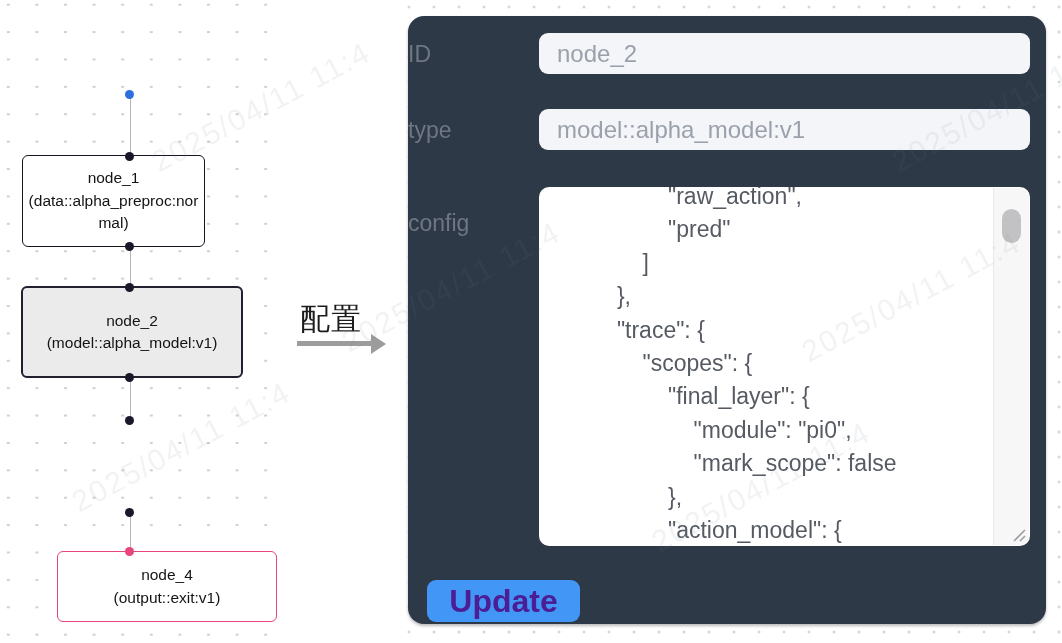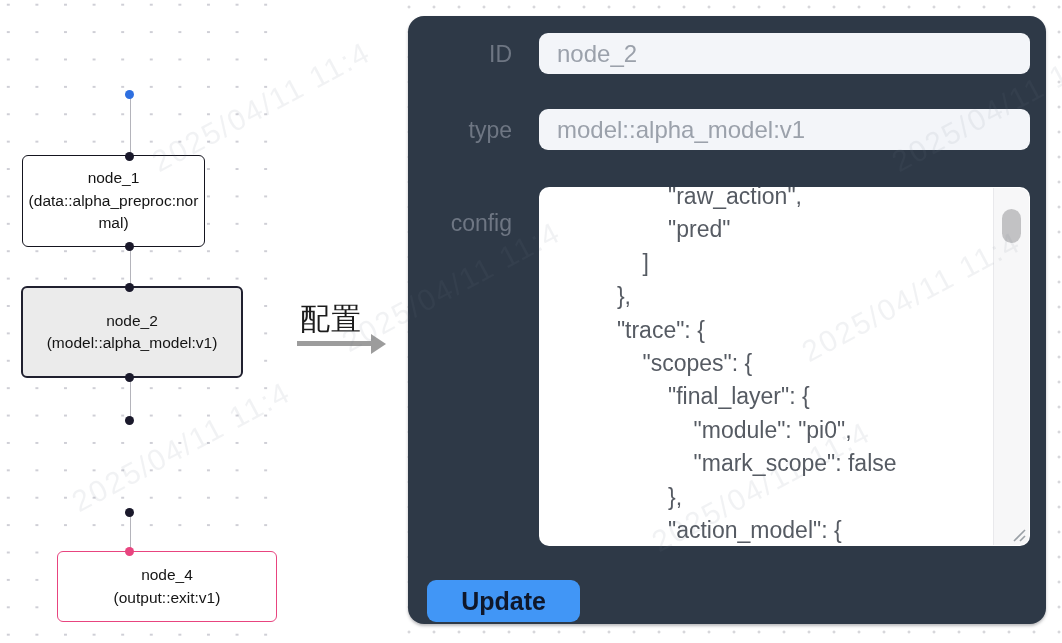--- a/index.html
+++ b/index.html
@@ -44,21 +44,21 @@
   
   .transfer-label { position:absolute; left:300px; top:299px; width:64px; font-size:30px;
                     color:#1c1c1c; letter-spacing:1px; white-space:nowrap; }
   .arrow-shaft { position:absolute; left:297px; top:341px; width:76px; height:4.6px; background:#9c9c9c; }
   .arrow-head  { position:absolute; left:371px; top:333.5px; width:0; height:0;
                  border-left:15px solid #9c9c9c; border-top:10px solid transparent; border-bottom:10px solid transparent; }
 
   
   .panel { position:absolute; left:408px; top:16px; width:638px; height:608px;
            background:#2e3947; border-radius:16px; box-shadow:0 2px 3px rgba(60,60,70,.35); }
-  .field-label { position:absolute; left:0; width:104px; text-align:right;
+  .field-label { position:absolute; left:0; width:104px; text-align:left;
                  color:#6e7683; font-size:23px; }
   .label-id     { top:25px; }
   .label-type   { top:101px; }
   .label-config { top:194px; }
   .field-input { position:absolute; left:131px; width:491px; height:41px;
                  background:#f3f5f9; border:none; border-radius:9px;
                  color:#9ba1ab; font-size:24px; padding:0 18px;
                  font-family:"Liberation Sans","DejaVu Sans",sans-serif; outline:none; }
   .input-id   { top:17px; }
   .input-type { top:93px; }
@@ -70,21 +70,21 @@
                 margin-top:-7px; padding-left:14px; }
   .config-scrollbar { position:absolute; top:1px; right:1px; bottom:1px; width:36px;
                       background:#f7f7f8; border-left:1px solid #e9e9ec;
                       border-radius:0 9px 9px 0; }
   .config-thumb { position:absolute; top:21px; left:8px; width:19px; height:34px;
                   background:#c2c2c4; border-radius:10px; }
   .resize-handle { position:absolute; right:3px; bottom:3px; }
 
   .update-btn { position:absolute; left:19px; top:564px; width:153px; height:42px;
                 background:#4196f6; border:none; border-radius:9px;
-                color:#0f172a; font-size:25px; font-weight:600;
+                color:#4c1d95; font-size:32px; font-weight:600;
                 font-family:"Liberation Sans","DejaVu Sans",sans-serif; cursor:pointer; }
 
   
   .wm { position:absolute; font-size:30px; color:#6e7a8a; opacity:.09;
         transform:rotate(-28deg); white-space:nowrap; letter-spacing:2px; pointer-events:none; }
 </style>
 </head>
 <body>
 
 <div class="stage">

